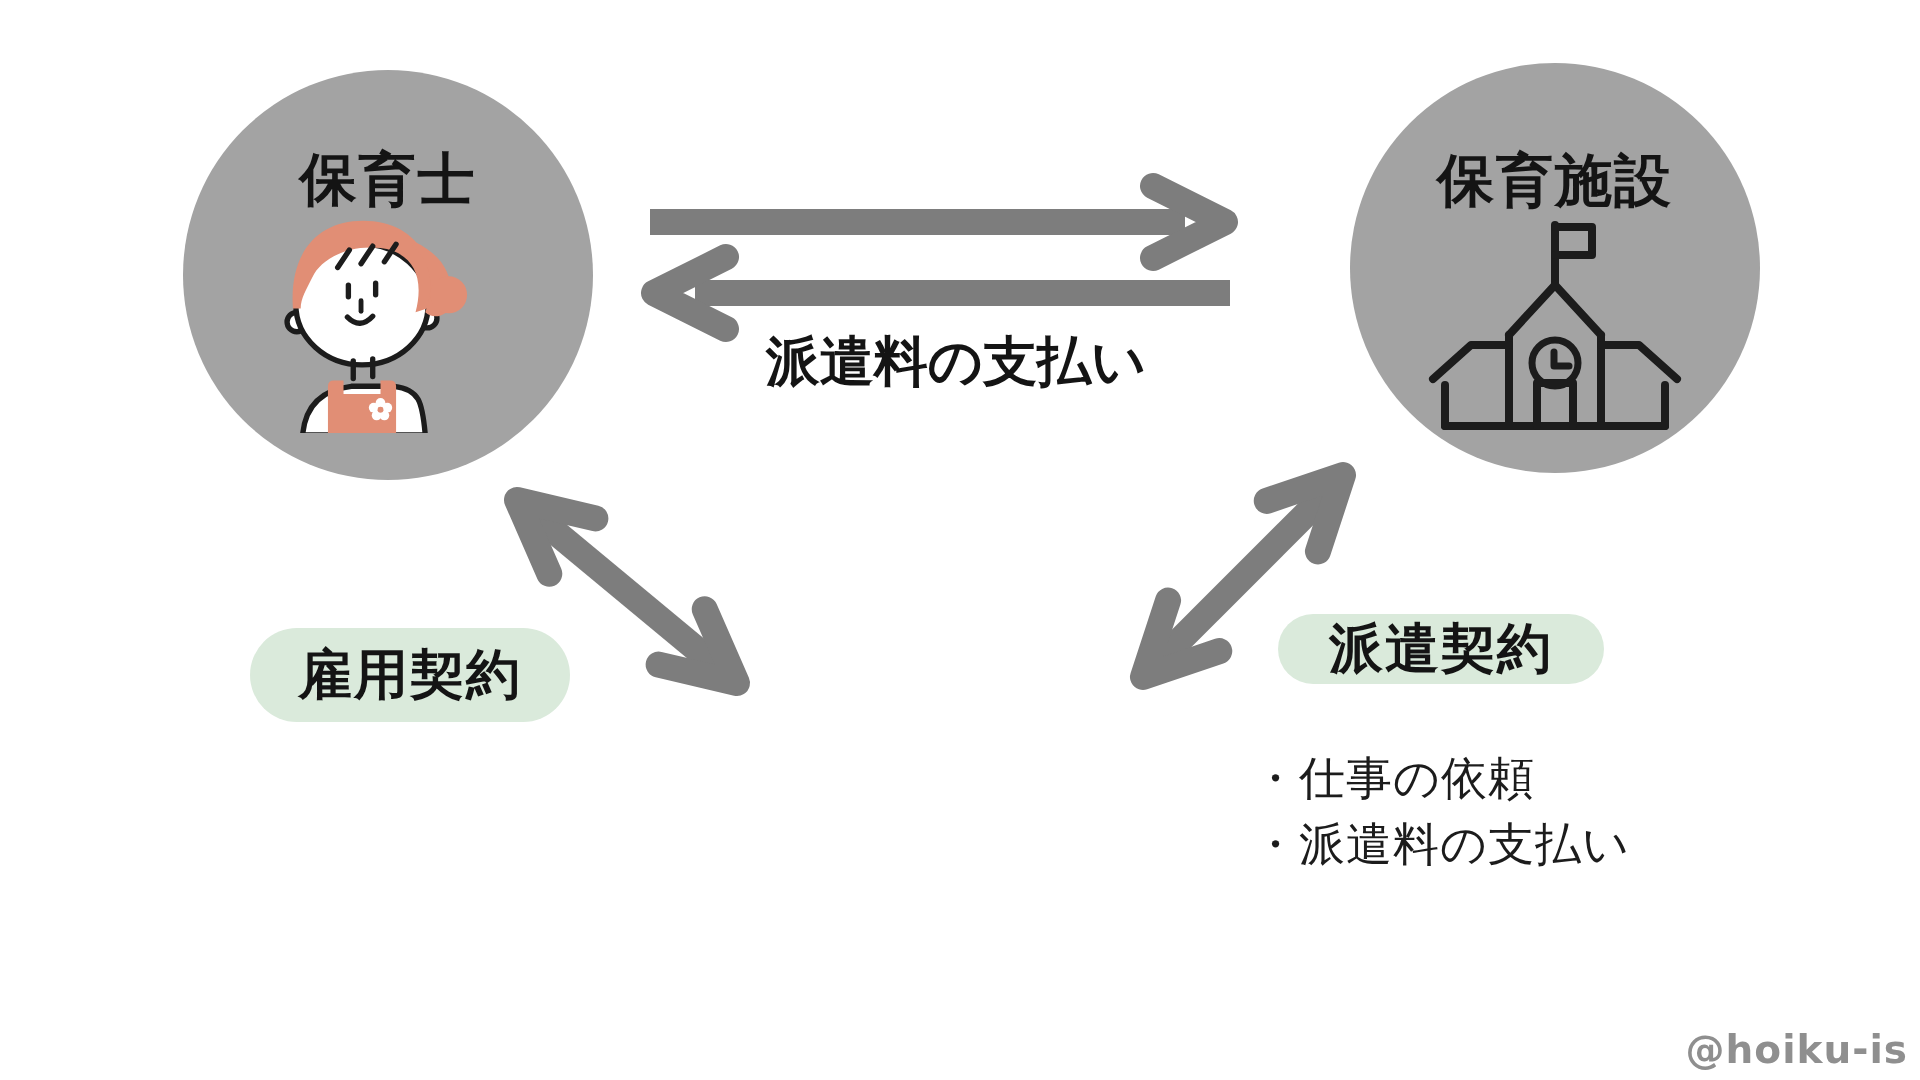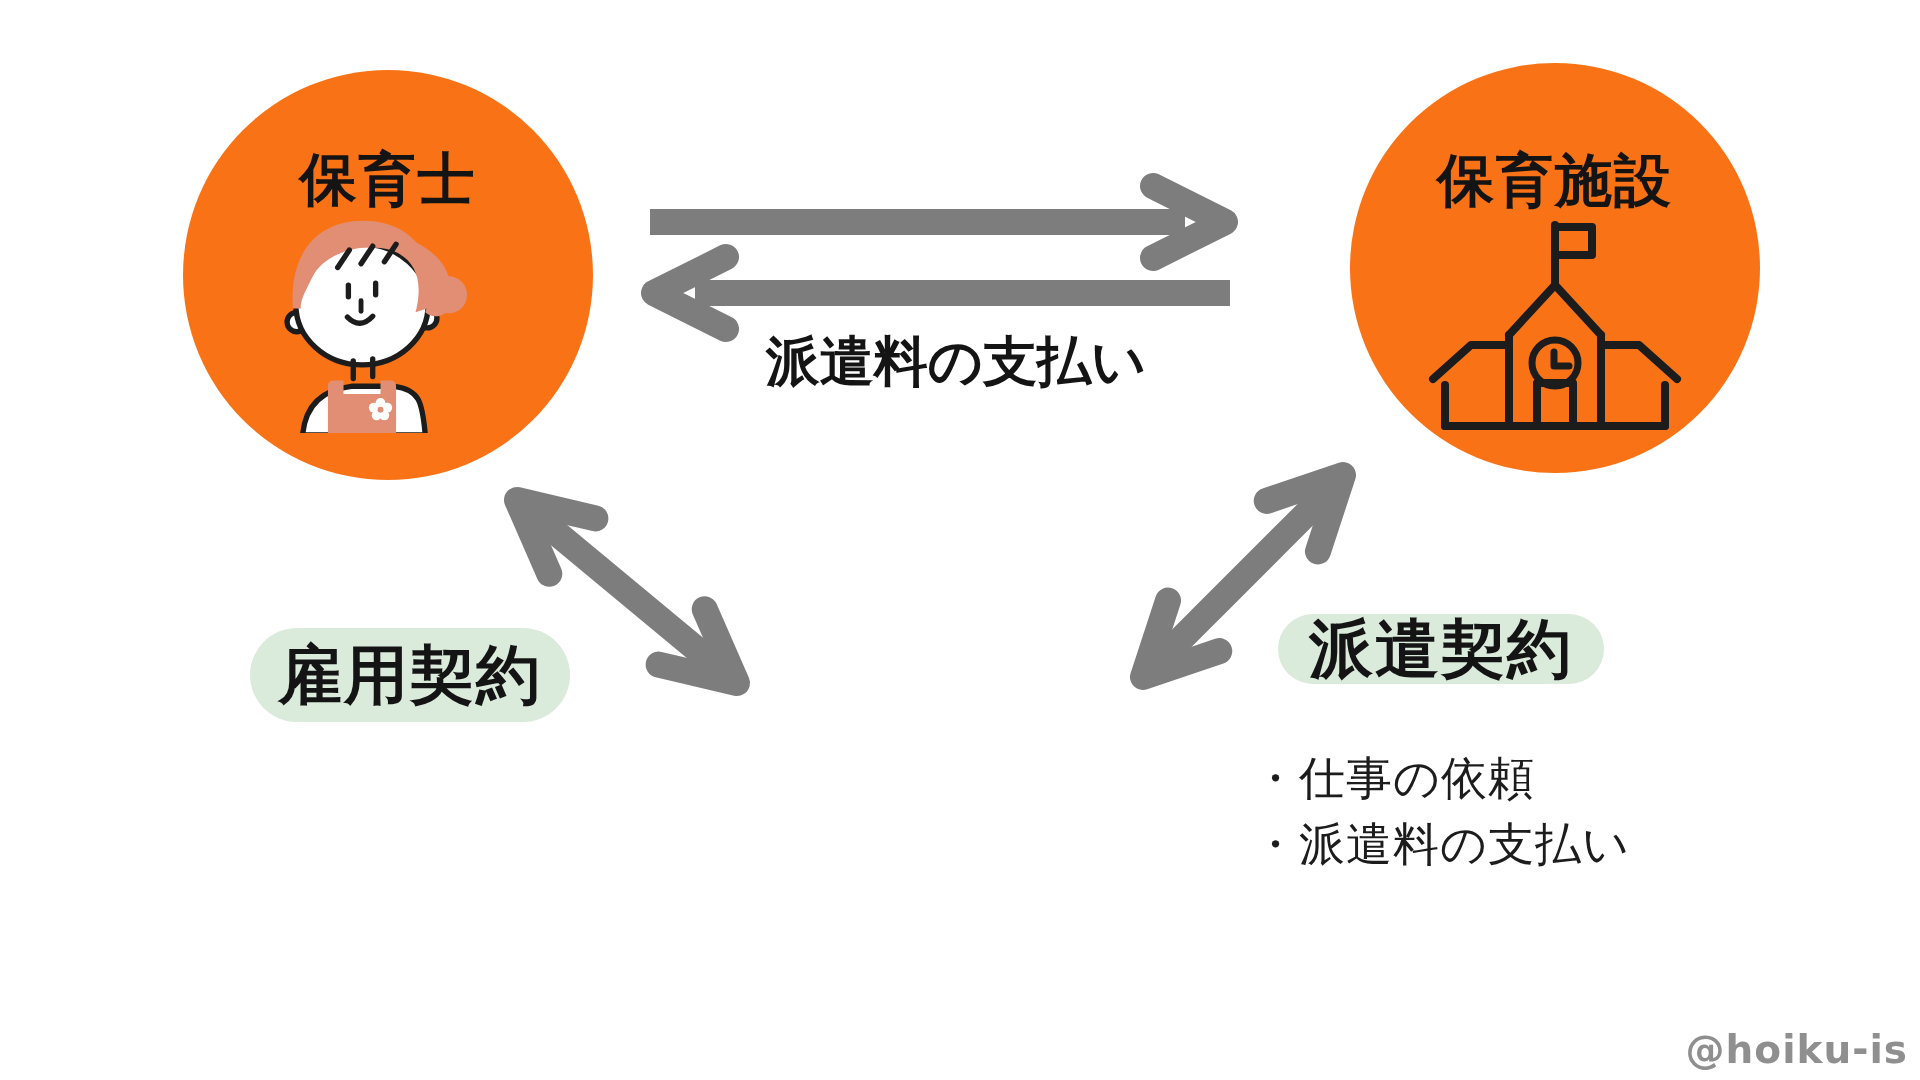--- a/index.html
+++ b/index.html
@@ -1,21 +1,21 @@
 <!DOCTYPE html>
 <html><head>
 <meta charset="utf-8">
 <style>
   html,body{margin:0;padding:0;background:#ffffff;}
   #canvas{
     position:relative;width:1920px;height:1080px;background:#ffffff;overflow:hidden;
     font-family:"DejaVu Sans","Liberation Sans",sans-serif;color:#141414;
   }
   .circle{
-    position:absolute;border-radius:50%;background:#f97316;overflow:hidden;
+    position:absolute;border-radius:50%;background:#a3a3a3;overflow:hidden;
   }
   #circle-worker{left:183px;top:70px;width:410px;height:410px;}
   #circle-facility{left:1350px;top:63px;width:410px;height:410px;}
   #circle-agency{left:745px;top:608px;width:412px;height:412px;}
   .node-label{
     position:absolute;left:0;width:100%;text-align:center;
     font-size:57px;font-weight:bold;letter-spacing:2px;color:#141414;white-space:nowrap;
   }
   #circle-worker .node-label{top:72px;}
   #circle-facility .node-label{top:80px;}
@@ -30,21 +30,21 @@
   #arrow-employment{left:480px;top:465px;}
   #arrow-dispatch{left:1110px;top:445px;}
   .rel-label{
     position:absolute;text-align:center;font-weight:bold;color:#141414;white-space:nowrap;
   }
   #label-work{left:838px;top:106px;width:200px;font-size:57px;}
   #label-command{left:706px;top:326px;width:500px;font-size:54px;}
   .pill{
     position:absolute;background:#daeadb;border-radius:48px;
     display:flex;align-items:center;justify-content:center;
-    font-size:64px;font-weight:bold;letter-spacing:2px;color:#141414;
+    font-size:54px;font-weight:bold;letter-spacing:2px;color:#141414;
   }
   #pill-employment{left:250px;top:628px;width:320px;height:94px;}
   #pill-dispatch{left:1278px;top:614px;width:326px;height:70px;}
   .note-line{
     position:absolute;font-size:46px;font-weight:normal;color:#1c1c1c;
     white-space:nowrap;letter-spacing:1px;
   }
   #employment-note-0{left:250px;top:752px;}
   #dispatch-note-0{left:1252px;top:748px;}
   #dispatch-note-1{left:1252px;top:814px;}

